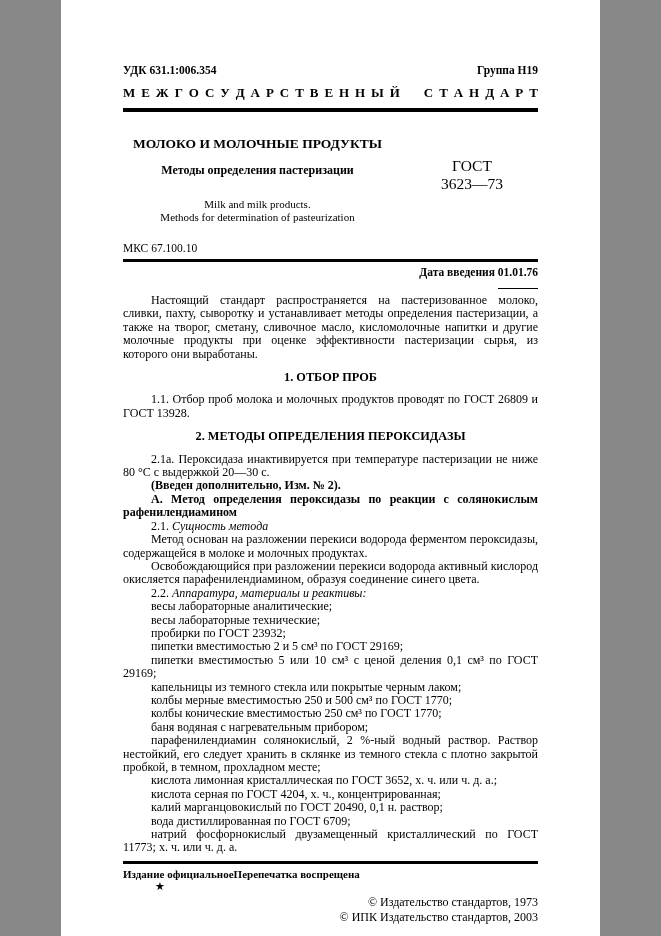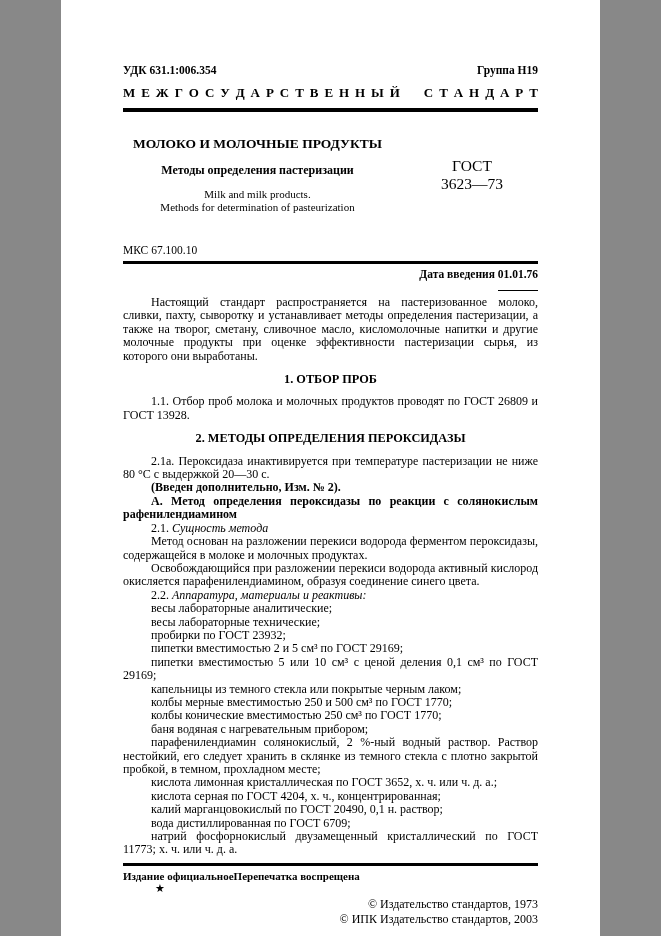--- a/index.html
+++ b/index.html
@@ -16,24 +16,24 @@
   .banner { margin-top:9px; font-weight:bold; font-size:13px; display:flex; justify-content:space-between; }
   .banner .sp { display:inline-block; width:12px; }
   .rule-thick { height:4px; background:#000; margin-top:7px; }
   .rule-mid { height:3px; background:#000; }
 
   
   .title-section { display:flex; margin-top:24px; }
   .title-left { flex:1; text-align:center; padding-right:14px; }
   .title-ru { font-weight:bold; font-size:13.5px; }
   .subtitle-ru { font-weight:bold; font-size:12px; margin-top:11px; }
-  .title-en { font-size:11px; line-height:13px; margin-top:10px; }
+  .title-en { font-size:11px; line-height:13px; margin-top:20px; }
   .gost-block { width:132px; text-align:center; font-weight:normal; font-size:15.5px; line-height:18px; padding-top:21px; }
 
-  .mks-row { margin-top:30px; font-size:11.5px; }
+  .mks-row { margin-top:18px; font-size:11.5px; }
   .rule-mks { margin-top:5px; }
   .date-row { text-align:right; font-weight:bold; font-size:11.5px; margin-top:4px; }
   .date-row .date-val { border-bottom:1.5px solid #000; padding-bottom:10px; }
 
   
   .doc-body { margin-top:16px; font-size:12px; line-height:13.4px; text-align:justify; }
   .doc-body p { text-indent:28px; }
   .h-center { text-align:center; font-weight:bold; font-size:12.3px; margin:10px 0 9px 0; }
   .bold { font-weight:bold; }
   .ital { font-style:italic; }

